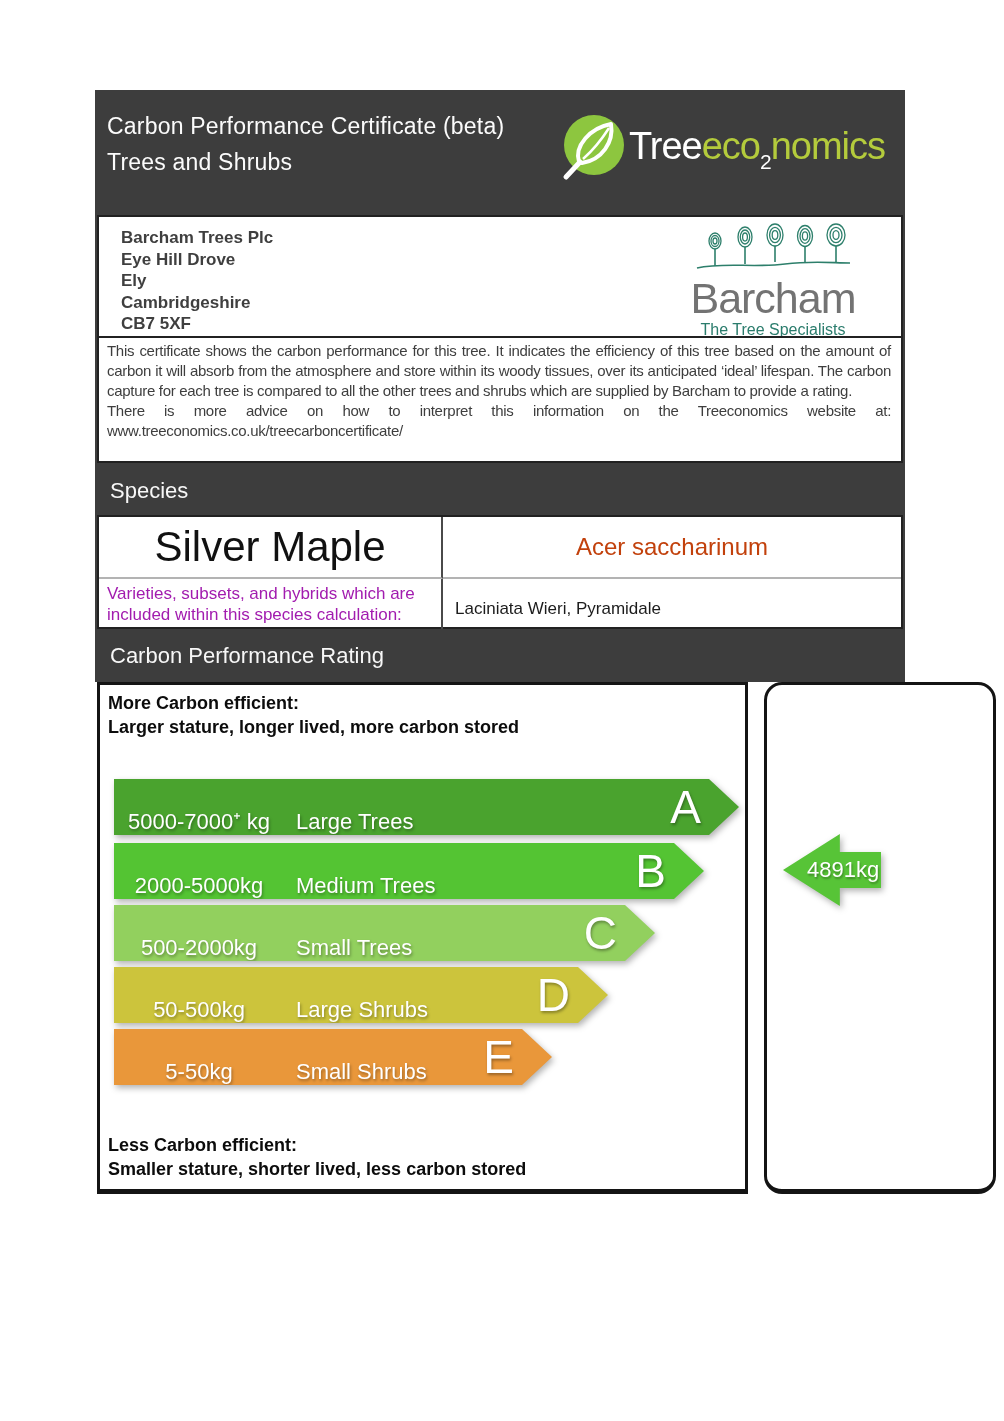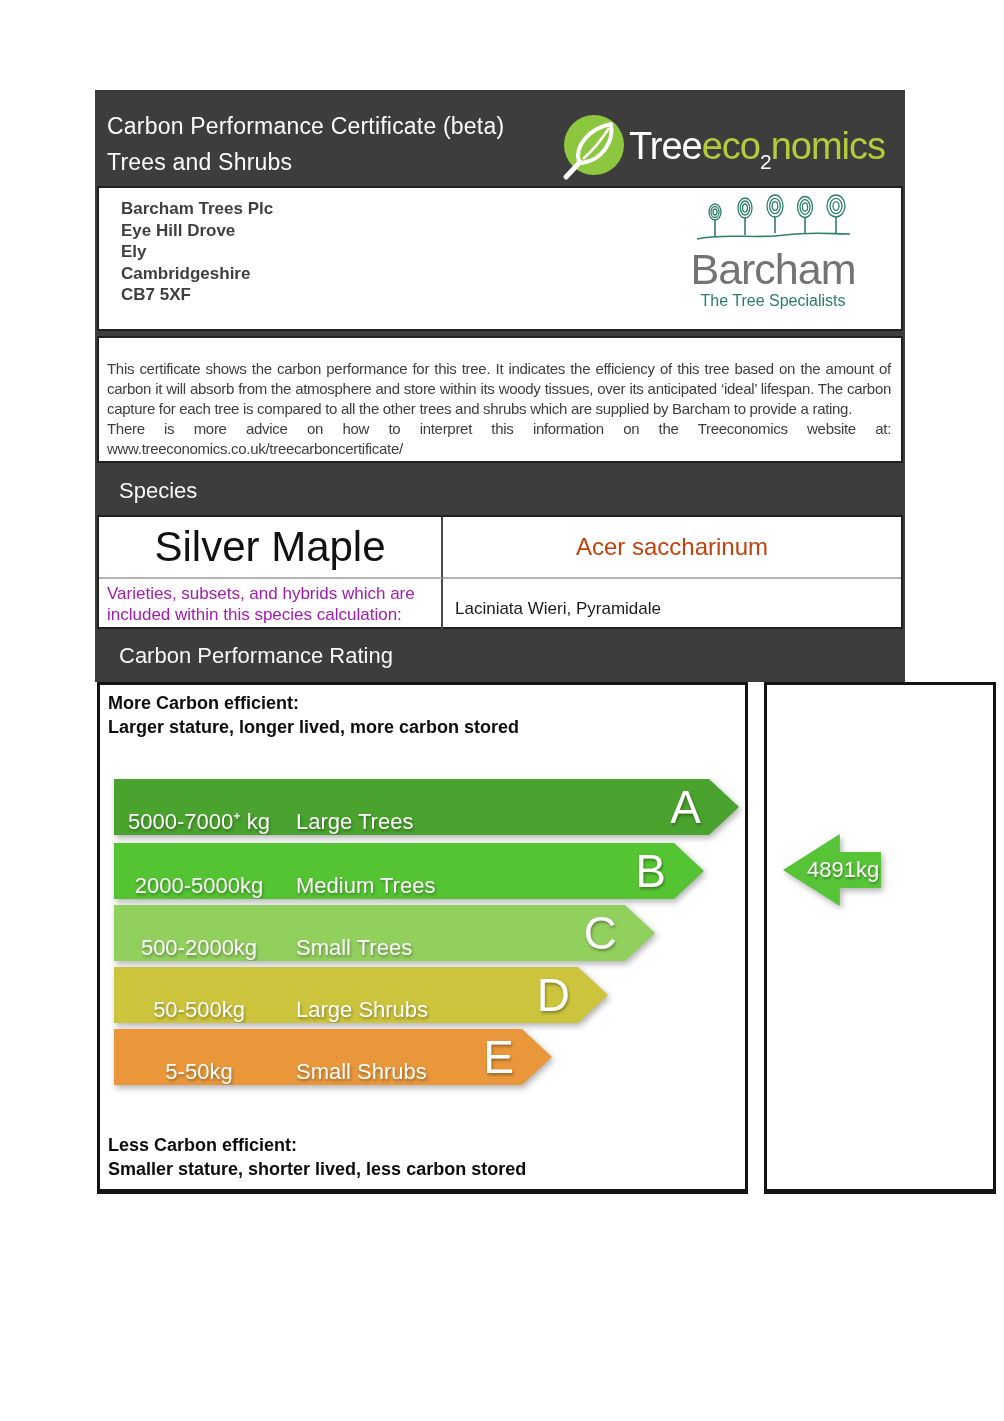--- a/index.html
+++ b/index.html
@@ -15,50 +15,50 @@
   .treeconomics { position:absolute; right:20px; top:22px; display:flex; align-items:center; }
   .brand { font-size:38px; letter-spacing:-1px; margin-left:4px; white-space:nowrap; }
   .brand .bw { color:#ffffff; }
   .brand .bg { color:#b4cb3c; }
   .brand .bsub { color:#ffffff; font-size:21px; vertical-align:-10px; }
 
   
   .wbox { position:absolute; left:2px; right:2px; background:#ffffff; border:2px solid #212121; }
 
   
-  .address-box { top:96px; height:145px; }
+  .address-box { top:125px; height:129px; }
   .address { padding:10px 0 0 22px; font-weight:bold; font-size:17px; line-height:21.5px; color:#3f3f3f; }
   .barcham { position:absolute; right:2px; top:2px; width:252px; height:121px; text-align:center; padding-top:3px; }
   .barcham-word { font-size:43px; line-height:44px; color:#737373; letter-spacing:-1px; font-weight:500; }
   .barcham-tag { font-size:16px; color:#2a7c6c; margin-top:1px; }
 
   
   .para-box { top:246px; height:127px; }
-  .para-box .ptxt { padding:21px 10px 0 8px; font-size:15px; line-height:20px; letter-spacing:-0.3px; color:#3e3e3e; text-align:justify; }
+  .para-box .ptxt { padding:3px 10px 0 8px; font-size:15px; line-height:20px; letter-spacing:-0.3px; color:#3e3e3e; text-align:justify; }
   .para-box .ptxt p { margin:0; }
   .para-box .ptxt p + p { overflow-wrap:anywhere; }
 
   
-  .section-label { position:absolute; left:0; width:100%; height:49px; color:#f7f7f7; font-size:22px; display:flex; align-items:center; padding-left:24px; }
+  .section-label { position:absolute; left:0; width:100%; height:49px; color:#f7f7f7; font-size:22px; display:flex; align-items:center; padding-left:15px; }
   .species-label { top:376px; }
   .rating-label { top:542px; height:48px; }
 
   
   .species-table { top:425px; height:114px; display:grid; grid-template-columns:344px 1fr; grid-template-rows:62px 1fr; }
   .species-table .cell { display:flex; align-items:center; }
   .cell-common { justify-content:center; font-size:42px; color:#111; border-right:2px solid #4a4a4a; border-bottom:2px solid #b3b3b3; }
   .cell-sci { justify-content:center; font-size:24px; color:#c2410c; border-bottom:2px solid #b3b3b3; }
   .cell-varlabel { border-right:2px solid #4a4a4a; padding:4px 8px; font-size:17px; line-height:21px; color:#a21caf; align-items:center; }
   .cell-varvalue { padding:0 12px; font-size:17px; color:#1c1c1c; align-items:flex-start; padding-top:10px; }
 
   
   .rating-row { position:absolute; left:0; top:592px; width:100%; height:514px; background:#ffffff; }
   .chart-box { position:absolute; left:2px; top:0; width:651px; height:512px; background:#fff; border:3px solid #141414; border-bottom-width:5px; }
   .result-box { position:absolute; left:669px; top:0; width:234px; height:512px; background:#fff; border:3px solid #141414; border-bottom-width:5px; width:232px; }
-  .result-box { left:669px; width:232px; }
+  .result-box { left:669px; width:232px;border-radius:18px; }
   .eff-note { position:absolute; left:8px; font-weight:bold; font-size:18px; line-height:24px; color:#0c0c0c; }
   .eff-top { top:6px; }
   .eff-bottom { bottom:8px; }
 
   .band-pos { position:absolute; left:14px; height:56px; filter:drop-shadow(2px 3px 3px rgba(0,0,0,0.30)); }
   .band { position:relative; width:100%; height:100%; display:flex; align-items:flex-end; color:#fff;
           clip-path:polygon(0 0, calc(100% - 30px) 0, 100% 50%, calc(100% - 30px) 100%, 0 100%); }
   .band-a { top:94px;  width:625px; }
   .band-b { top:158px; width:590px; }
   .band-c { top:220px; width:541px; }

